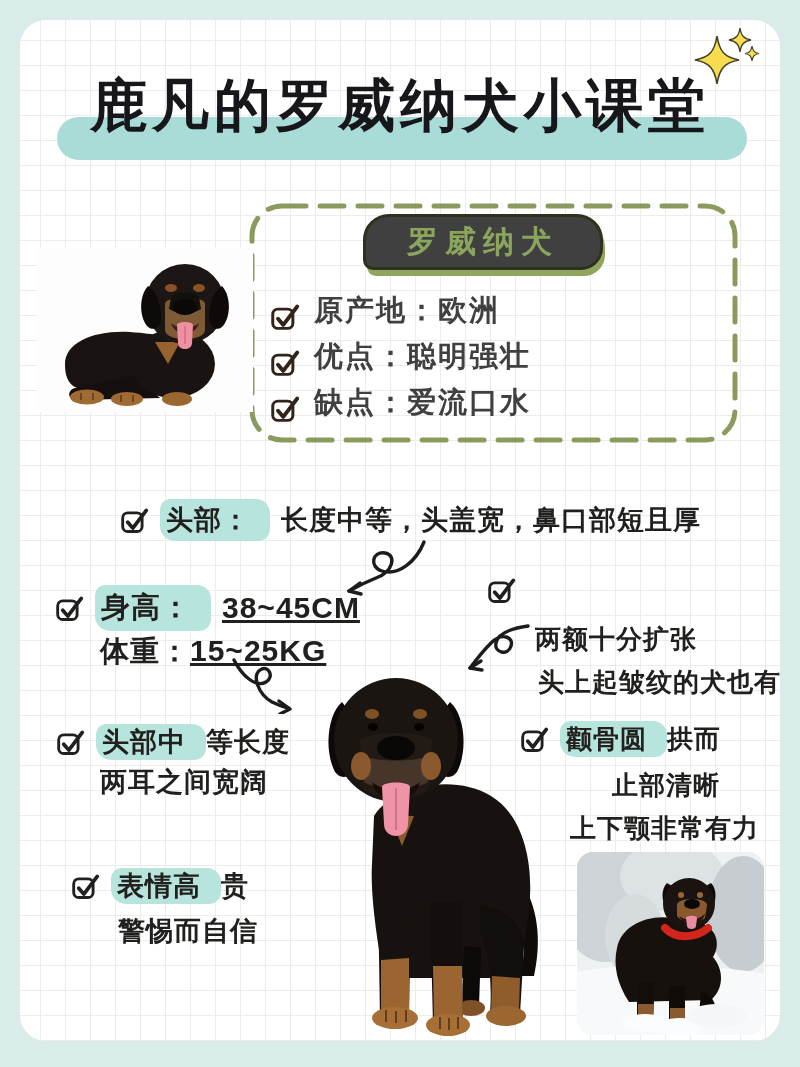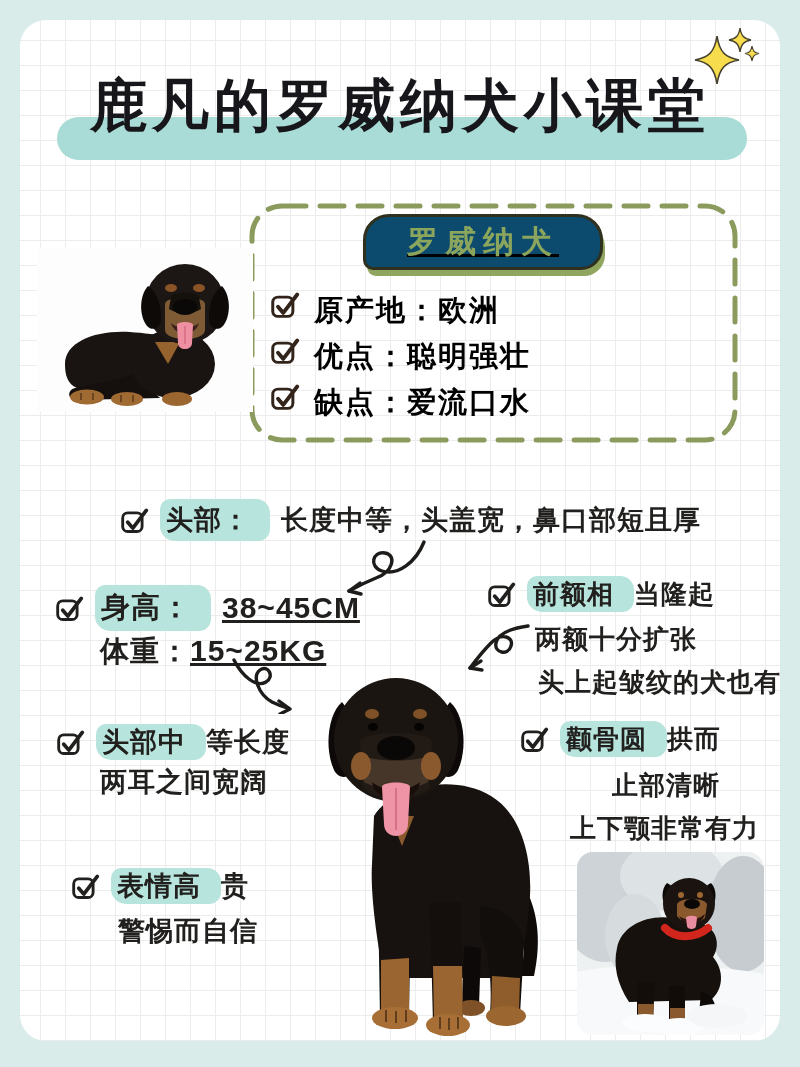--- a/index.html
+++ b/index.html
@@ -13,26 +13,26 @@
   .abs{position:absolute;}
 
   
   .title-pill{position:absolute;left:57px;top:117px;width:690px;height:43px;border-radius:22px;background:#a9dcd6;}
   .page-title{position:absolute;left:0;top:68px;width:800px;text-align:center;margin:0;
               font-size:57px;font-weight:900;letter-spacing:5px;color:#17161a;line-height:1.3;}
 
   
   .card{position:absolute;left:249px;top:203px;width:489px;height:240px;}
   .card-dash{position:absolute;left:0;top:0;}
-  .badge{position:absolute;left:114px;top:11px;width:234px;height:50px;background:#0c4a6e;
+  .badge{position:absolute;left:114px;top:11px;width:234px;height:50px;background:#404040;
          border:3px solid #30301f;border-radius:26px 26px 22px 10px;
-         box-shadow:3px 7px 0 -1px #90a65f;display:flex;align-items:center;justify-content:center;text-decoration:underline;}
+         box-shadow:3px 7px 0 -1px #90a65f;display:flex;align-items:center;justify-content:center;}
   .badge span{font-size:31px;font-weight:900;letter-spacing:7px;color:#8ba55c;}
-  .card-row{position:absolute;left:21px;display:flex;align-items:flex-start;gap:14px;
-            font-size:29px;font-weight:800;letter-spacing:2px;color:#000000;white-space:nowrap;}
+  .card-row{position:absolute;left:21px;display:flex;align-items:flex-end;gap:14px;
+            font-size:29px;font-weight:800;letter-spacing:2px;color:#404040;white-space:nowrap;}
   .card-row .cb{color:#32241a;}
 
   
   .cb{display:inline-block;width:30px;height:28px;flex:0 0 auto;}
   .cb svg{display:block;width:100%;height:100%;}
   .fact .cb,.fact-line .cb{width:29px;height:27px;color:#21201e;}
 
   
   .fact-line{position:absolute;display:flex;align-items:center;gap:11px;white-space:nowrap;
              font-weight:800;color:#21201e;}
@@ -164,21 +164,20 @@
     <span>体重：</span><span class="num fs30">15~25KG</span>
   </div>
 
   <div class="fact-line fs26" style="left:487px;top:577px;">
     <span class="cb">
       <svg viewBox="0 0 34 32">
           <rect x="3" y="7" width="23" height="22" rx="6" fill="#fff" stroke="currentColor" stroke-width="3.4"></rect>
           <path d="M9 18 L15 25 L31 4" fill="none" stroke="currentColor" stroke-width="4.4" stroke-linecap="round" stroke-linejoin="round"></path>
         </svg>
     </span>
-    <span><span class="hl">前额相</span><span>当隆起</span></span>
   </div>
   <div class="cont fs26" style="left:535px;top:622px;">两额十分扩张</div>
   <div class="cont fs26" style="left:538px;top:665px;">头上起皱纹的犬也有</div>
 
   <div class="arrow" style="left:458px;top:604px;width:74px;height:74px;">
     <svg viewBox="0 0 74 74">
       <path d="M70 22 C56 24 40 28 38 39 C36 49 50 52 53 42 C56 33 44 28 33 39 C24 48 18 56 12 64" fill="none" stroke="#1e1c1a" stroke-width="3.4" stroke-linecap="round"></path>
       <path d="M12 64 L23 57 M12 64 L24 66" fill="none" stroke="#1e1c1a" stroke-width="3.4" stroke-linecap="round"></path>
     </svg>
   </div>

